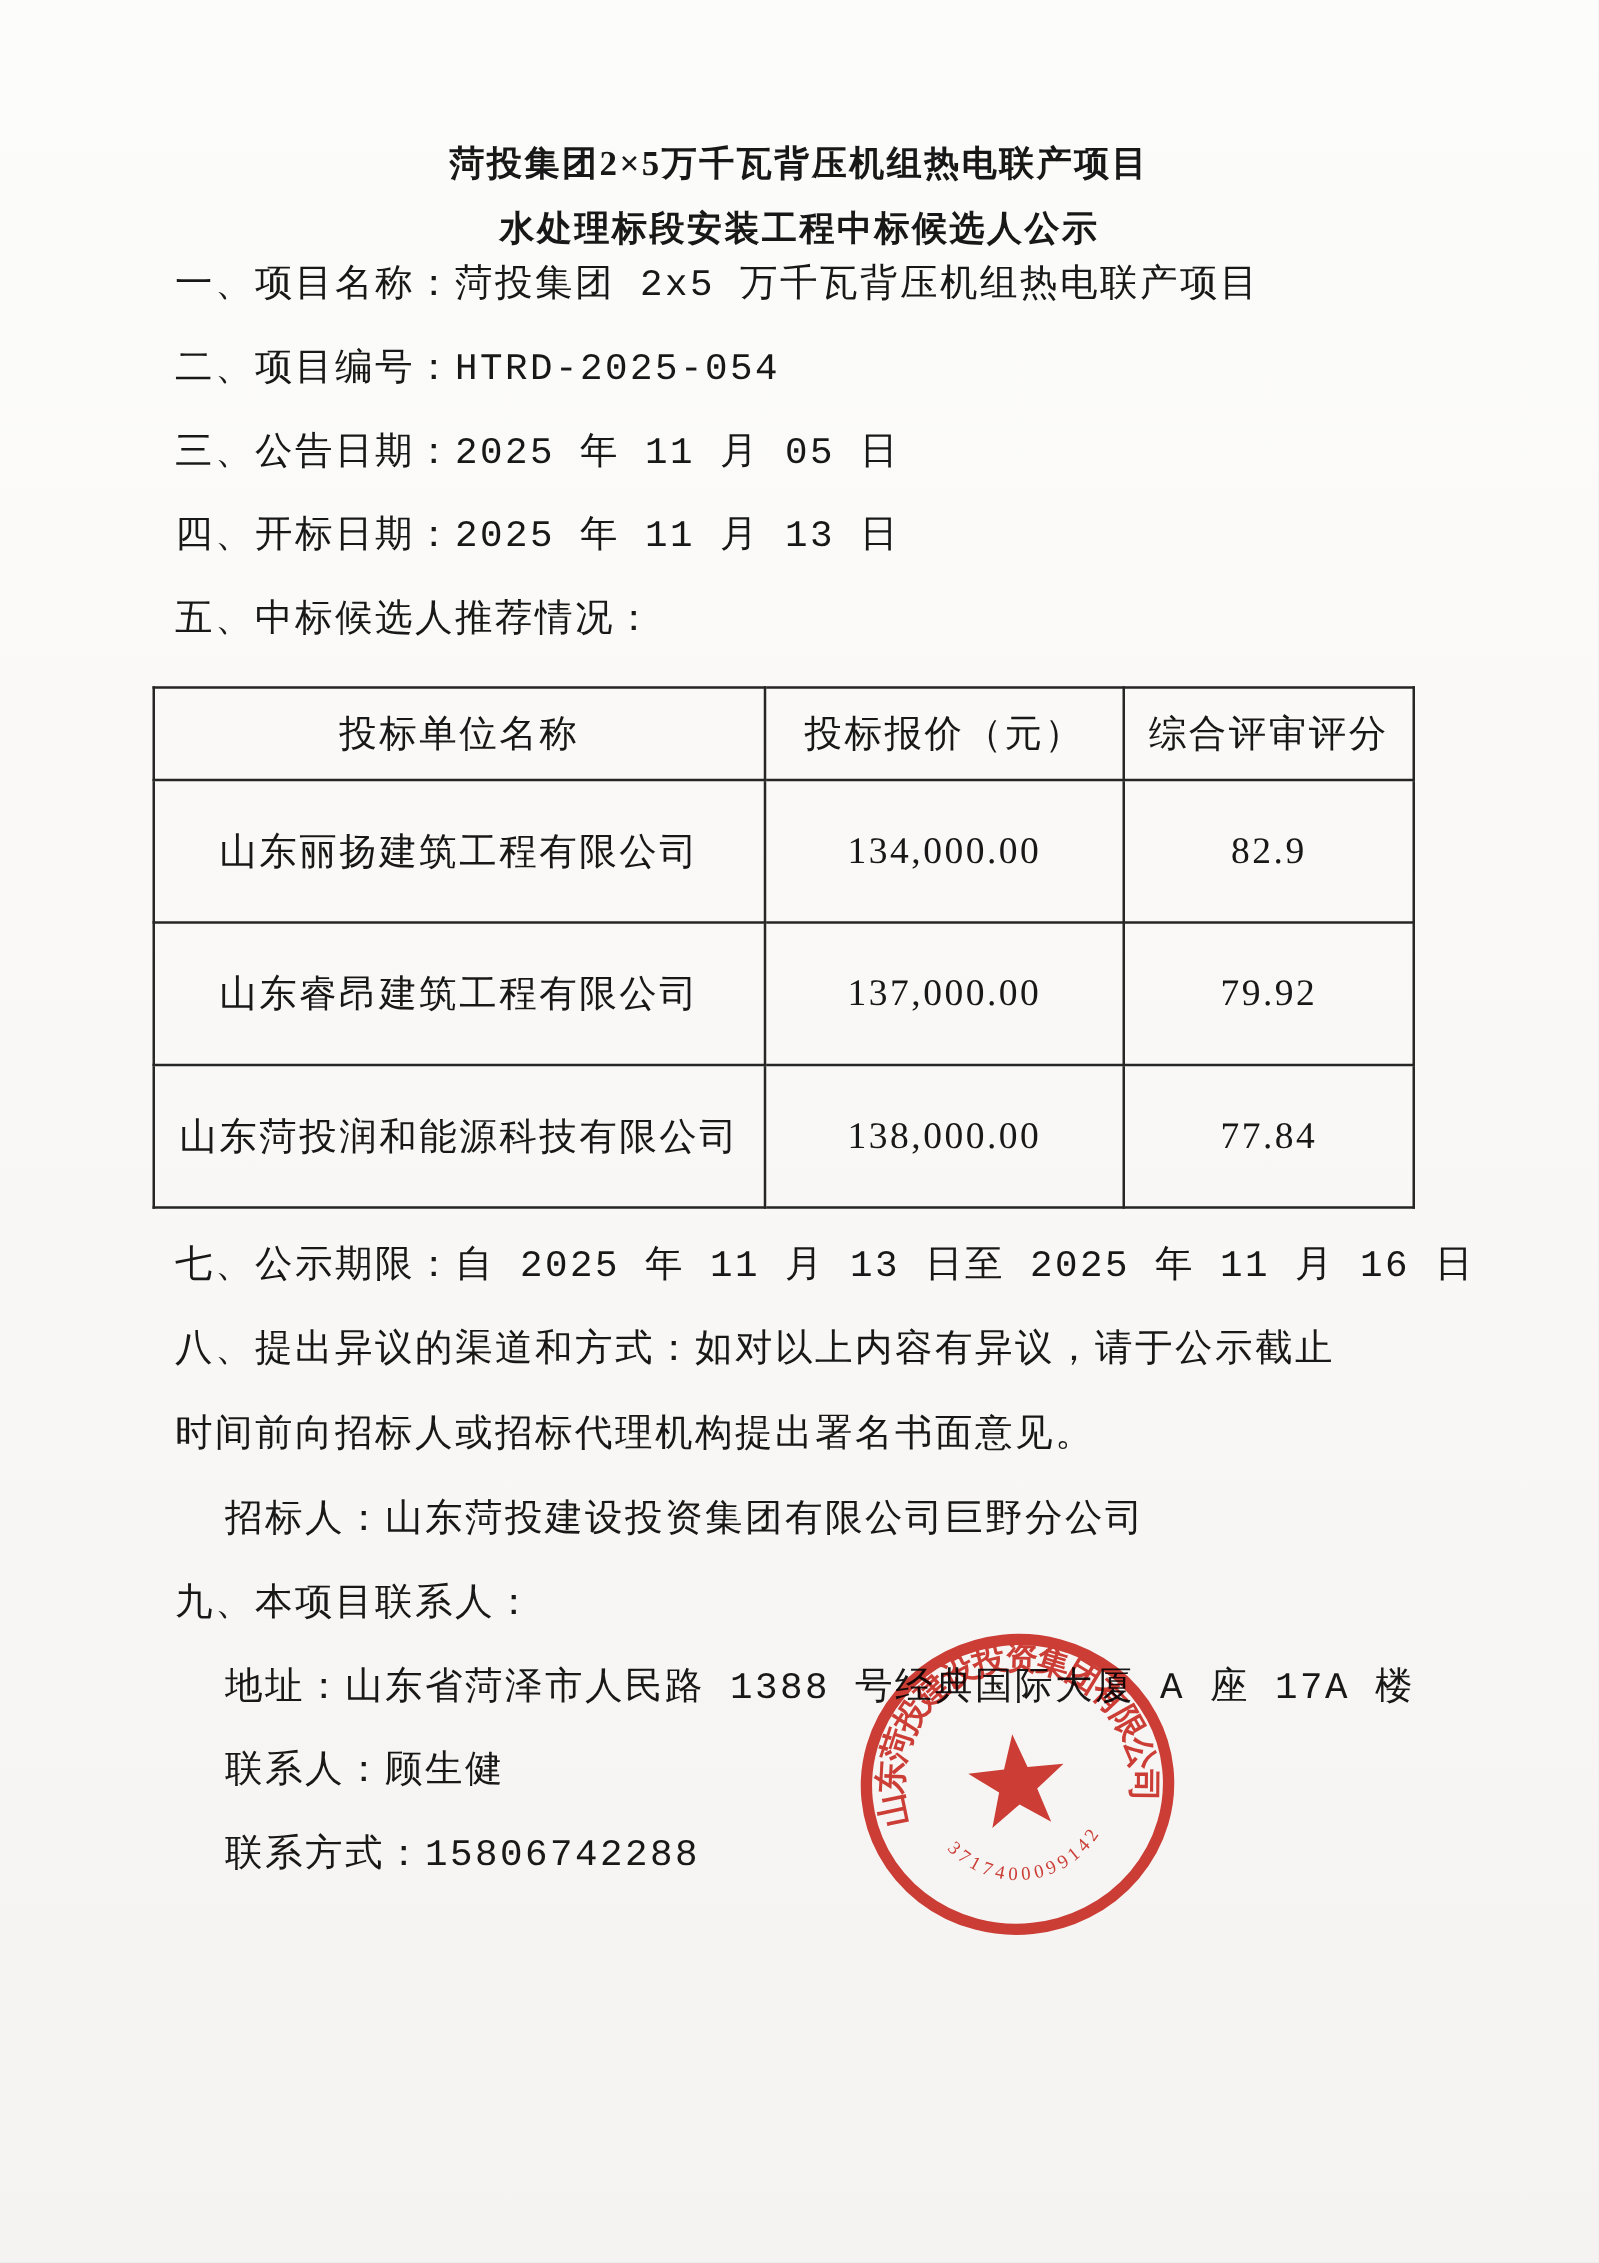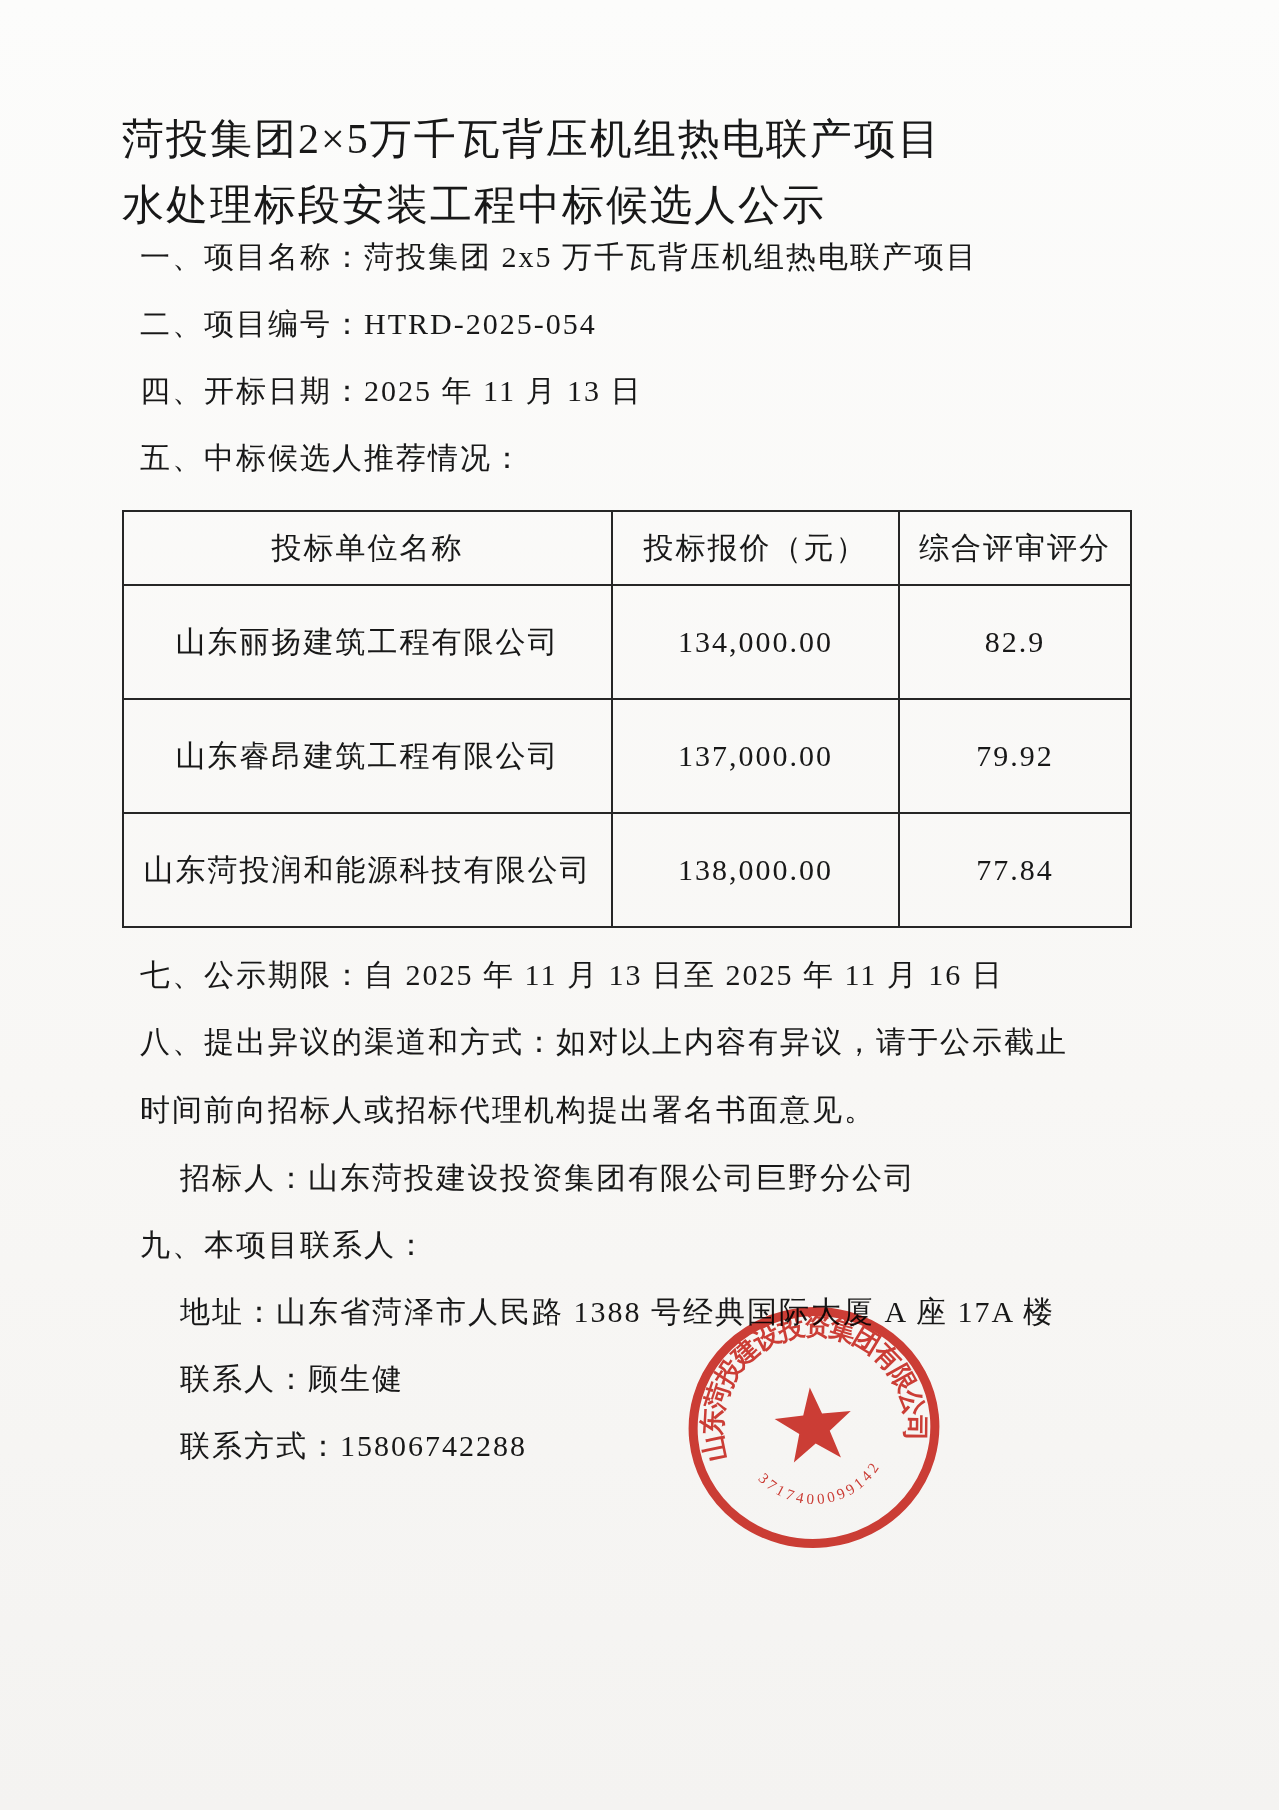--- a/index.html
+++ b/index.html
@@ -8,34 +8,36 @@
     width:1279px;height:1810px;
     margin:0 auto;
     background:linear-gradient(180deg,#fcfcfb 0%,#f8f7f5 60%,#f4f3f1 100%);
     font-family:"Liberation Serif","DejaVu Serif",serif;
     color:#181818;
     overflow:hidden;
     box-sizing:border-box;
     padding:118px 122px 0 122px;
   }
   .title{
-    font-size:42px;
-    font-weight:normal;
+    text-align:center;
+    font-size:28px;
+    font-weight:bold;
     letter-spacing:2px;
     line-height:1;
     margin:0 0 24px 0;
   }
   .title.second{margin-bottom:16px;}
   .line{
     font-size:30px;
     line-height:30px;
     letter-spacing:2px;
     margin:0 0 37px 0;
     padding-left:18px;
     white-space:nowrap;
+    font-family:Liberation Mono, monospace;
   }
   .line.wrap2{margin-bottom:38px;}
   .indent{padding-left:58px;}
   table.bid{
     border-collapse:collapse;
     width:1010px;
     margin:4px 0 32px 0;
     table-layout:fixed;
   }
   table.bid th,table.bid td{
@@ -66,20 +68,21 @@
 </head>
 <body>
 
 <div class="page">
 
   <h1 class="title">菏投集团2×5万千瓦背压机组热电联产项目</h1>
   <h1 class="title second">水处理标段安装工程中标候选人公示</h1>
 
   <p class="line">一、项目名称：菏投集团 2x5 万千瓦背压机组热电联产项目</p>
   <p class="line">二、项目编号：HTRD-2025-054</p>
+  <p class="line">三、公告日期：2025 年 11 月 05 日</p>
   <p class="line">四、开标日期：2025 年 11 月 13 日</p>
   <p class="line">五、中标候选人推荐情况：</p>
 
   <table class="bid">
     <colgroup>
         <col class="c1">
         <col class="c2">
         <col class="c3">
       </colgroup>
     <tbody>

